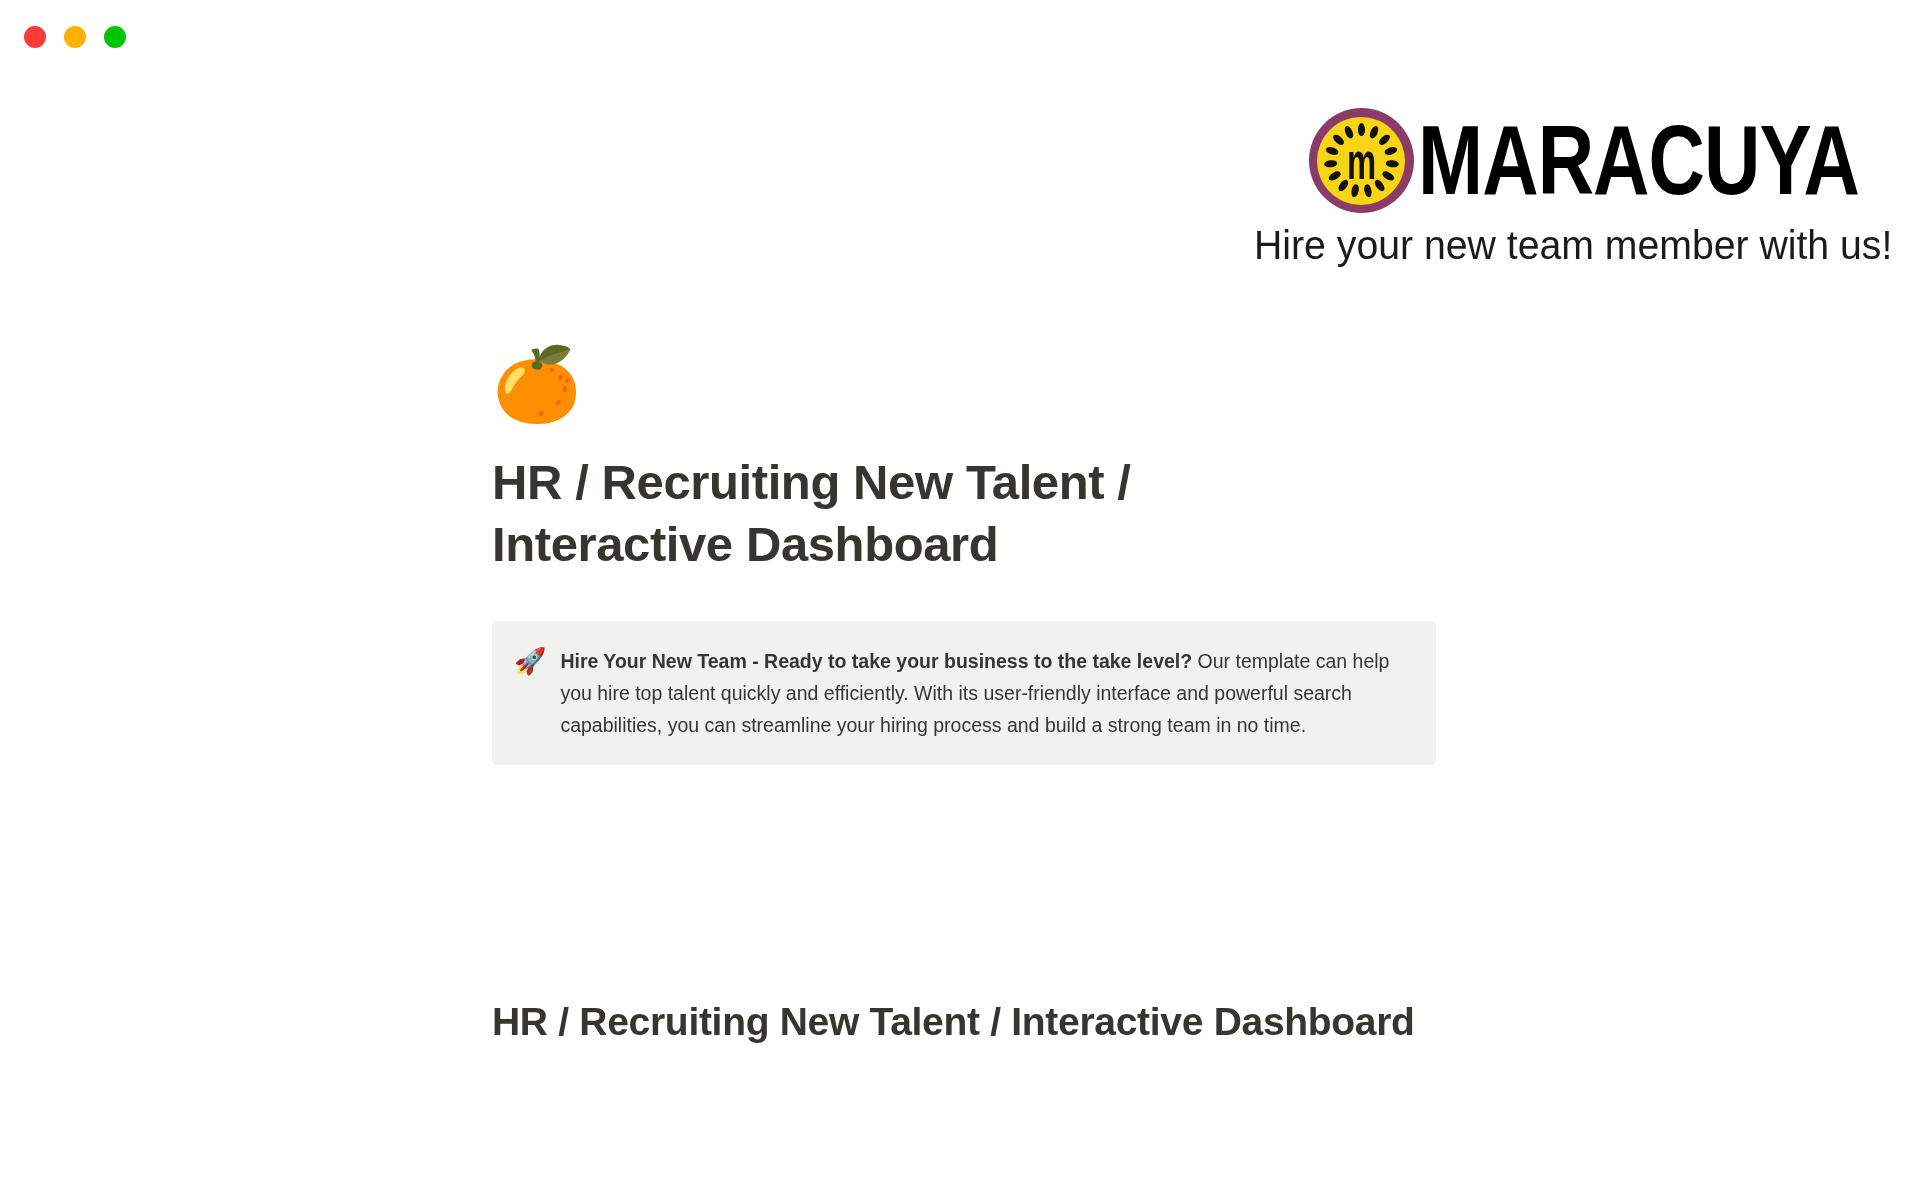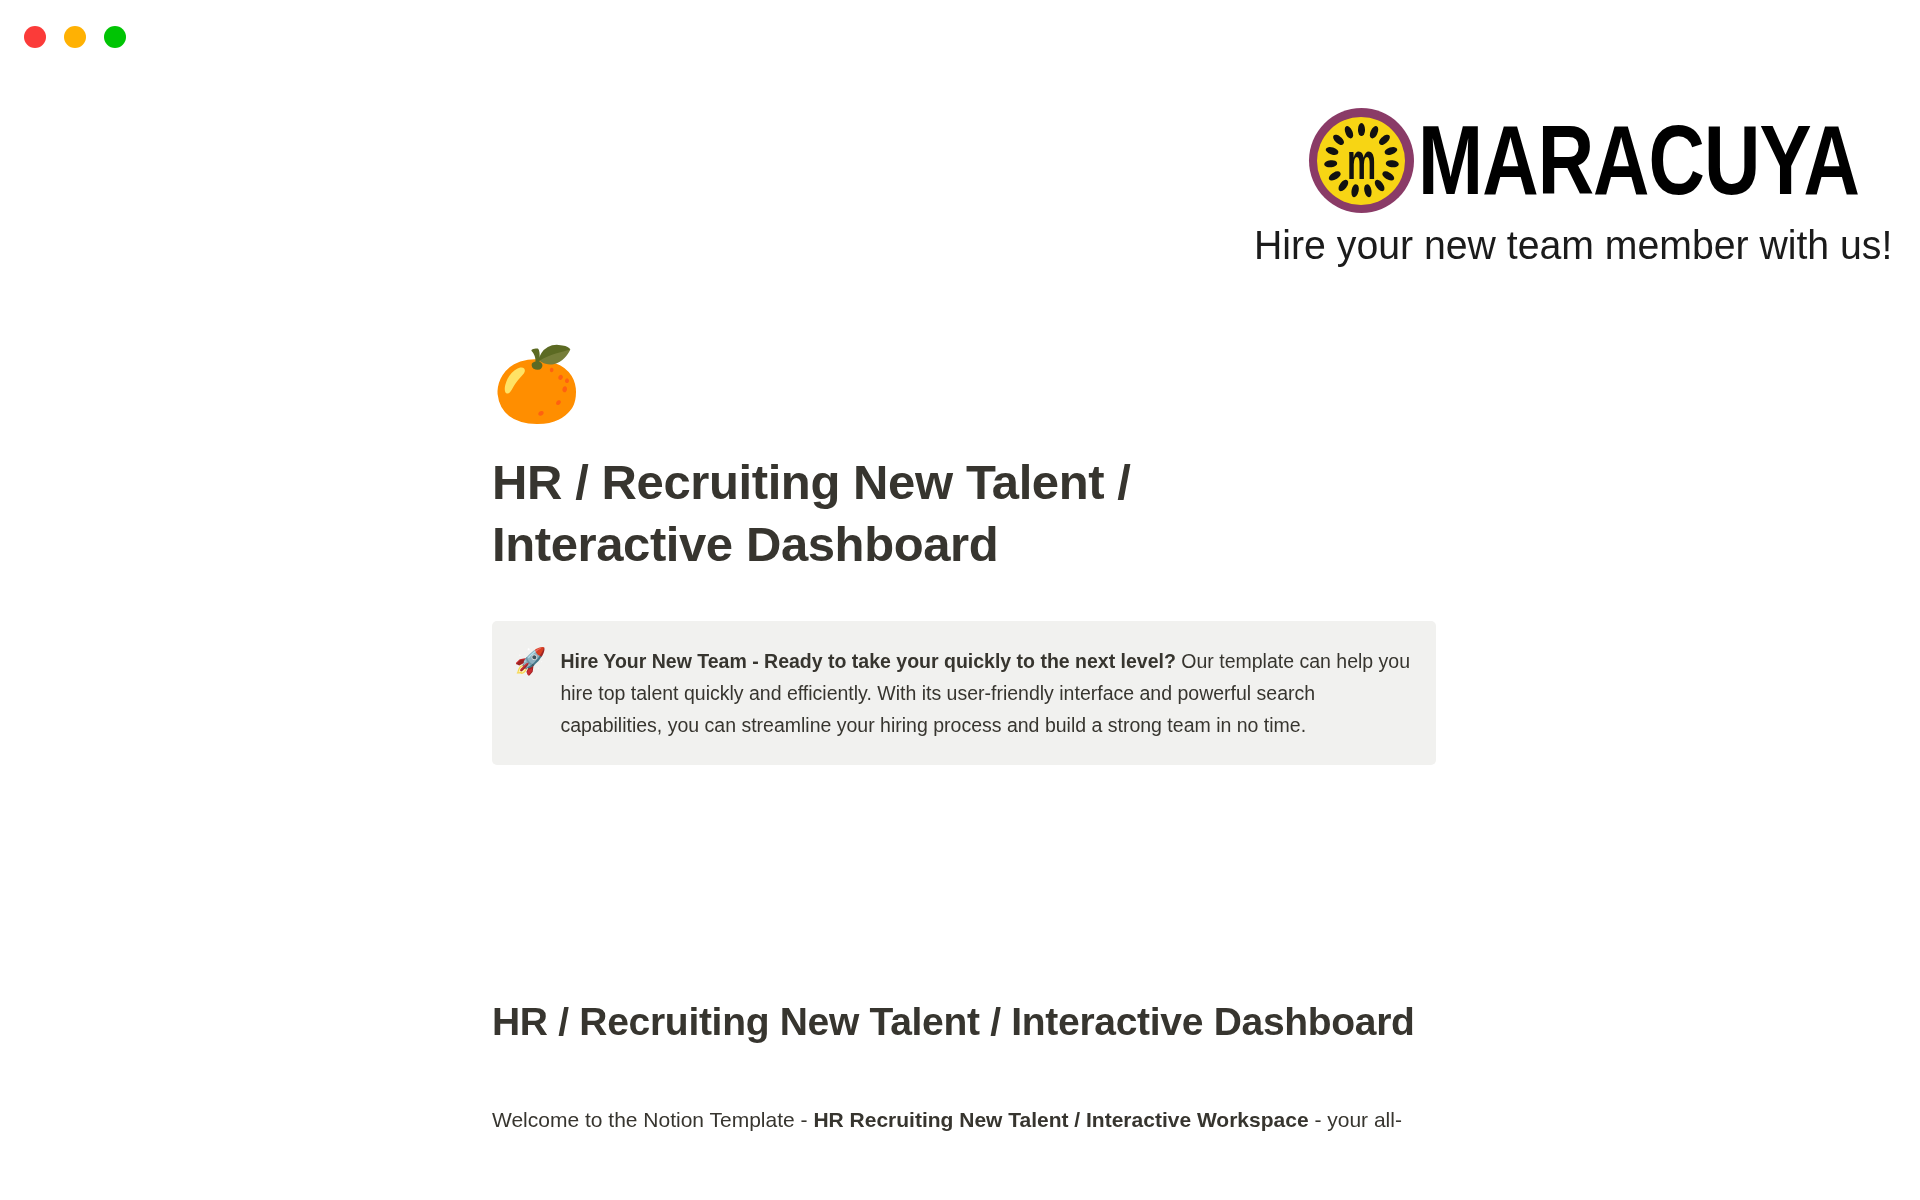--- a/index.html
+++ b/index.html
@@ -210,23 +210,22 @@
 
   <div class="doc">
 
     <div class="page-emoji">🍊</div>
 
     <h1 class="page-title">HR / Recruiting New Talent / Interactive Dashboard</h1>
 
     <div class="callout">
       <span class="callout-emoji">🚀</span>
       <p class="callout-text">
-        <b>Hire Your New Team - Ready to take your quickly to the next level?</b><span> Our template can help you hire top talent quickly and efficiently. With its user-friendly interface and powerful search capabilities, you can streamline your hiring process and build a strong team in no time.</span>
+        <b>Hire Your New Team - Ready to take your business to the take level?</b><span> Our template can help you hire top talent quickly and efficiently. With its user-friendly interface and powerful search capabilities, you can streamline your hiring process and build a strong team in no time.</span>
       </p>
     </div>
 
     <h2 class="section-heading">HR / Recruiting New Talent / Interactive Dashboard</h2>
 
-    <p class="body-para"><span>Welcome to the Notion Template - </span><b>HR Recruiting New Talent / Interactive Workspace</b><span> - your all-</span></p>
 
   </div>
 
 </div>
 
 </body></html>

